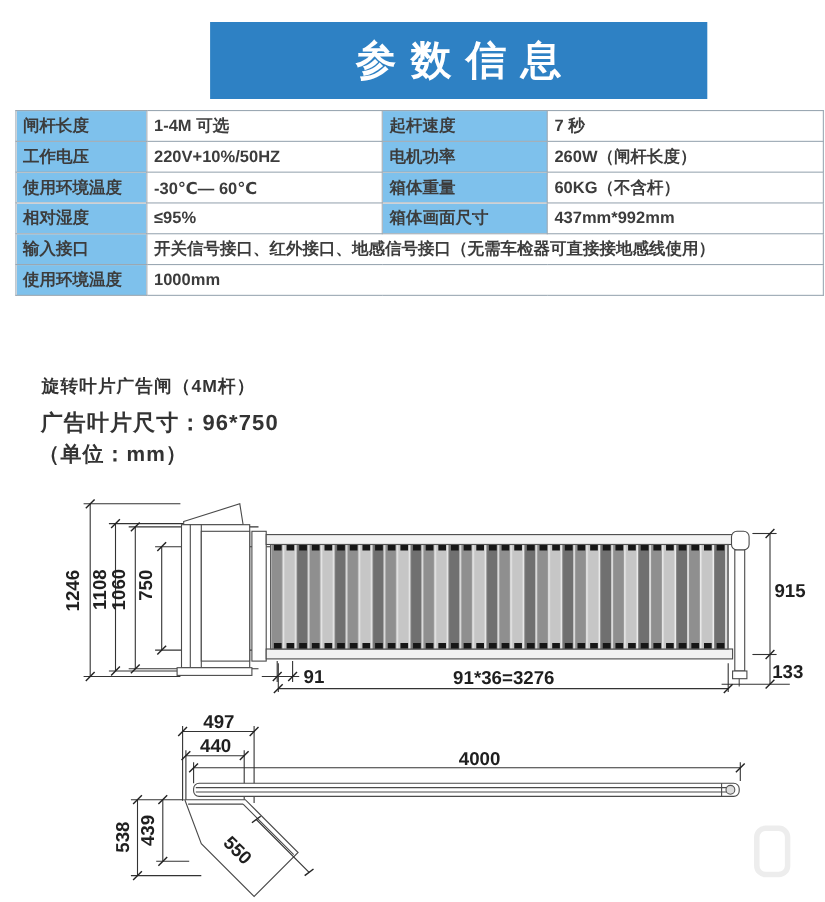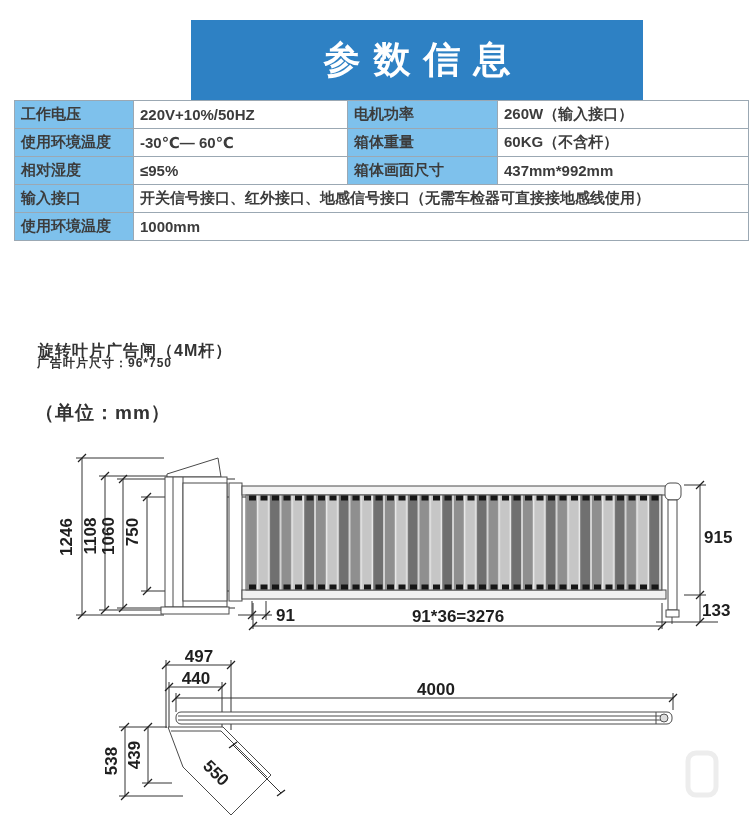--- a/index.html
+++ b/index.html
@@ -1,39 +1,39 @@
 <!DOCTYPE html>
 <html><head>
 <meta charset="utf-8">
 <style>
   html,body{margin:0;padding:0;}
   body{
     width:750px;height:820px;position:relative;background:#ffffff;overflow:hidden;
     font-family:"Liberation Sans","DejaVu Sans",sans-serif;
   }
   .banner{
-    position:absolute;left:191px;top:20px;width:452px;height:80px;
+    position:absolute;left:191px;top:20px;width:452px;height:70px;
     background:#2e81c4;color:#ffffff;display:flex;align-items:center;justify-content:center;
     font-size:37px;font-weight:700;letter-spacing:13px;text-indent:13px;
   }
   table.spec{
     position:absolute;left:14px;top:100px;width:734px;
     border-collapse:collapse;table-layout:fixed;
     font-size:15px;color:#3c3c3c;font-weight:600;
   }
   table.spec td{
     border:1px solid #9ba8b3;height:27px;padding:0 6px;
     vertical-align:middle;overflow:hidden;white-space:nowrap;
   }
   td.lab{background:#7ec1ec;}
   td.v2{padding-left:10px;background:#fff;}
   td.v4{padding-left:15px;background:#fff;}
   .note{position:absolute;color:#333;font-weight:700;letter-spacing:1px;}
   .note1{left:38px;top:341px;font-size:16px;}
-  .note2{left:37px;top:355px;font-size:12px;}
+  .note2{left:37px;top:371px;font-size:20px;}
   .note3{left:35px;top:400px;font-size:19px;}
   svg.drawing{position:absolute;left:0;top:420px;}
   .ln{stroke:#4a4a4a;stroke-width:1;fill:none;}
   .fw{fill:#ffffff;stroke:#4a4a4a;stroke-width:1;}
   .dim{stroke:#333333;stroke-width:1;fill:none;}
   .tick{stroke:#222222;stroke-width:1.3;fill:none;}
   .dimtxt{font-size:17px;font-weight:700;fill:#1f1f1f;
           font-family:"Liberation Sans","DejaVu Sans",sans-serif;}
 </style>
 </head>
@@ -44,25 +44,31 @@
 </div>
 
 <table class="spec">
   <colgroup>
     <col style="width:119px">
       <col style="width:214px">
       <col style="width:150px">
       <col style="width:251px">
   </colgroup>
   <tbody>
+      <tr>
+    <td class="lab">闸杆长度</td>
+    <td class="v2">1-4M 可选</td>
+    <td class="lab">起杆速度</td>
+    <td class="v4">7 秒</td>
+  </tr>
   <tr>
     <td class="lab">工作电压</td>
     <td class="v2">220V+10%/50HZ</td>
     <td class="lab">电机功率</td>
-    <td class="v4">260W（输入接口）</td>
+    <td class="v4">260W（闸杆长度）</td>
   </tr>
   <tr>
     <td class="lab">使用环境温度</td>
     <td class="v2">-30℃— 60℃</td>
     <td class="lab">箱体重量</td>
     <td class="v4">60KG（不含杆）</td>
   </tr>
   <tr>
     <td class="lab">相对湿度</td>
     <td class="v2">≤95%</td>

